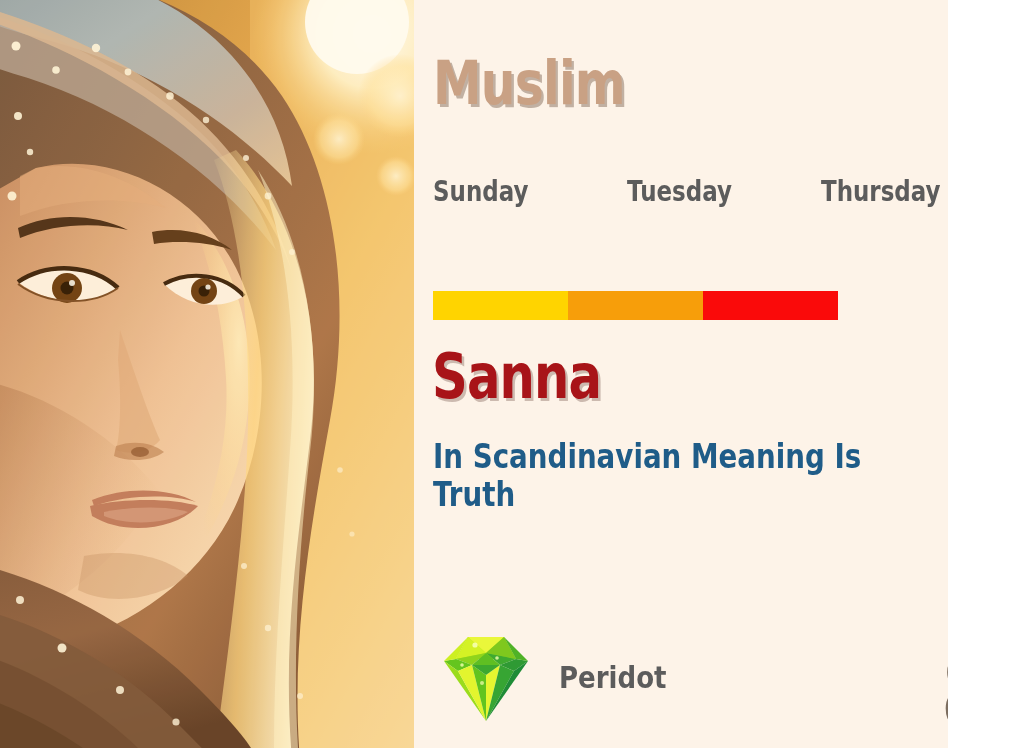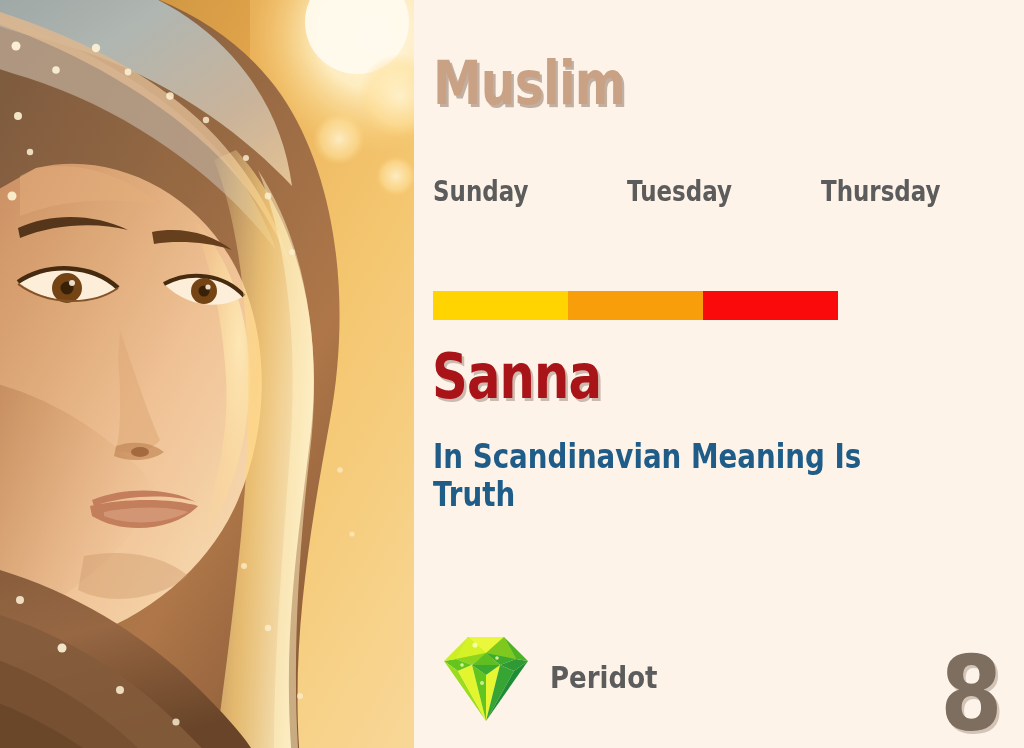--- a/index.html
+++ b/index.html
@@ -9,21 +9,21 @@
   }
   body {
     width: 1024px;
     height: 748px;
     overflow: hidden;
     font-family: "Liberation Sans", sans-serif;
   }
 
   #card {
     position: relative;
-    width: 1024px;
+    width: 948px;
     height: 748px;
     background: #FDF3E7;
     overflow: hidden;
   }
 
   
   #photo-panel {
     position: absolute;
     left: 0;
     top: 0;
@@ -138,21 +138,21 @@
     transform-origin: left top;
     line-height: 1.16;
   }
 
   .gem-row {
     position: absolute;
     left: 28px;
     top: 631px;
     display: flex;
     align-items: center;
-    gap: 20px;
+    gap: 29px;
   }
   .gem-icon { width: 88px; height: 92px; display: block; }
   .gem-label {
     font-family: "DejaVu Sans", sans-serif;
     font-size: 31px;
     font-weight: bold;
     color: #5C5C5C;
     transform: scaleX(0.84);
     transform-origin: left center;
     white-space: nowrap;

